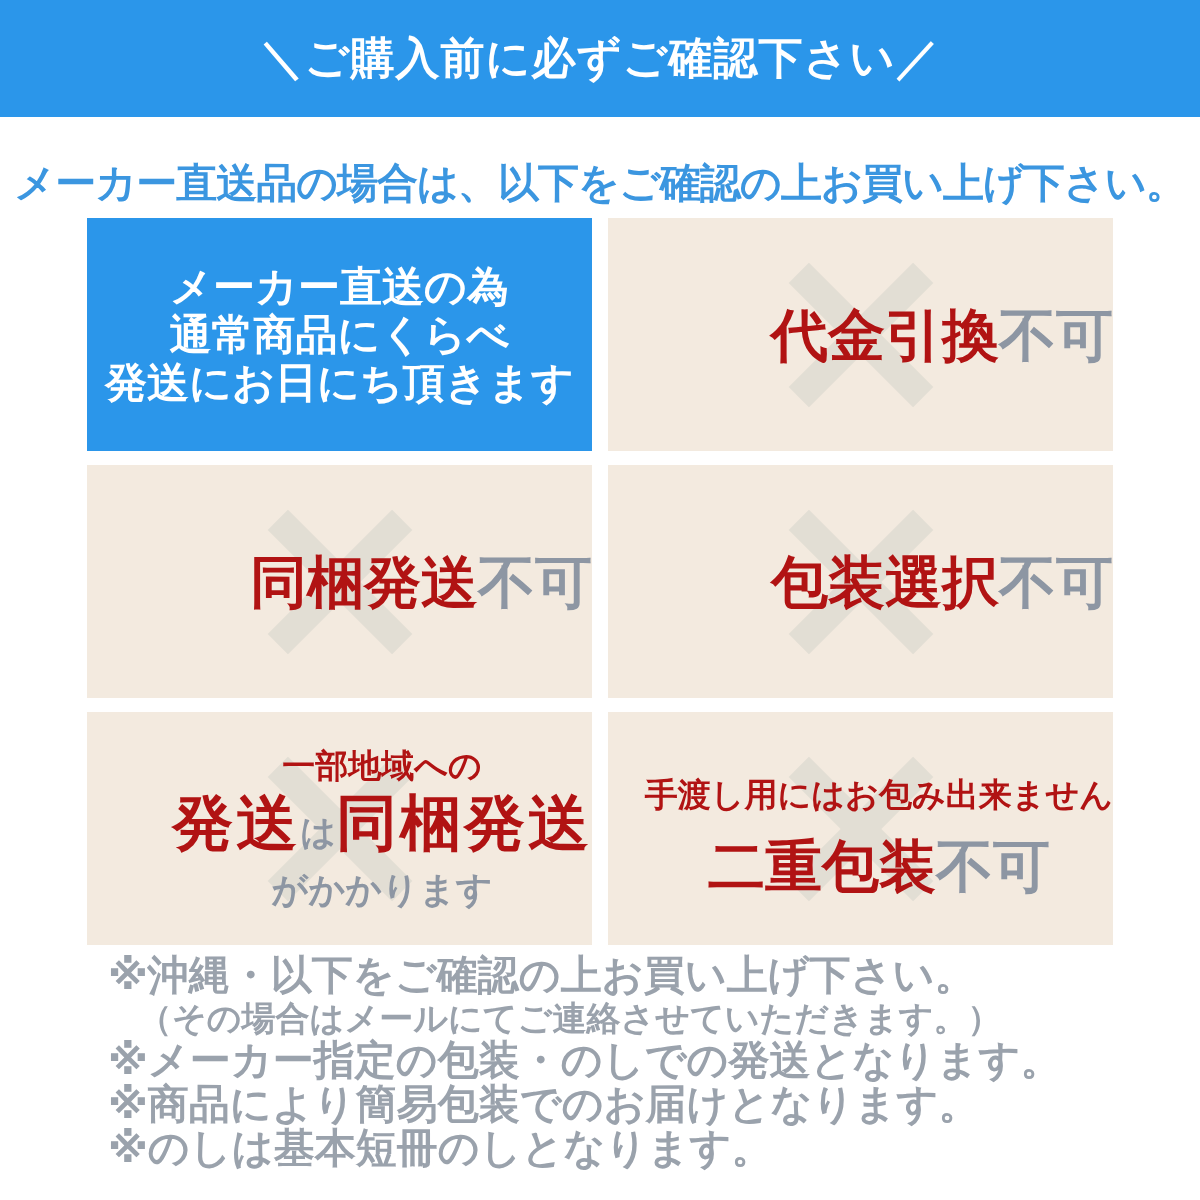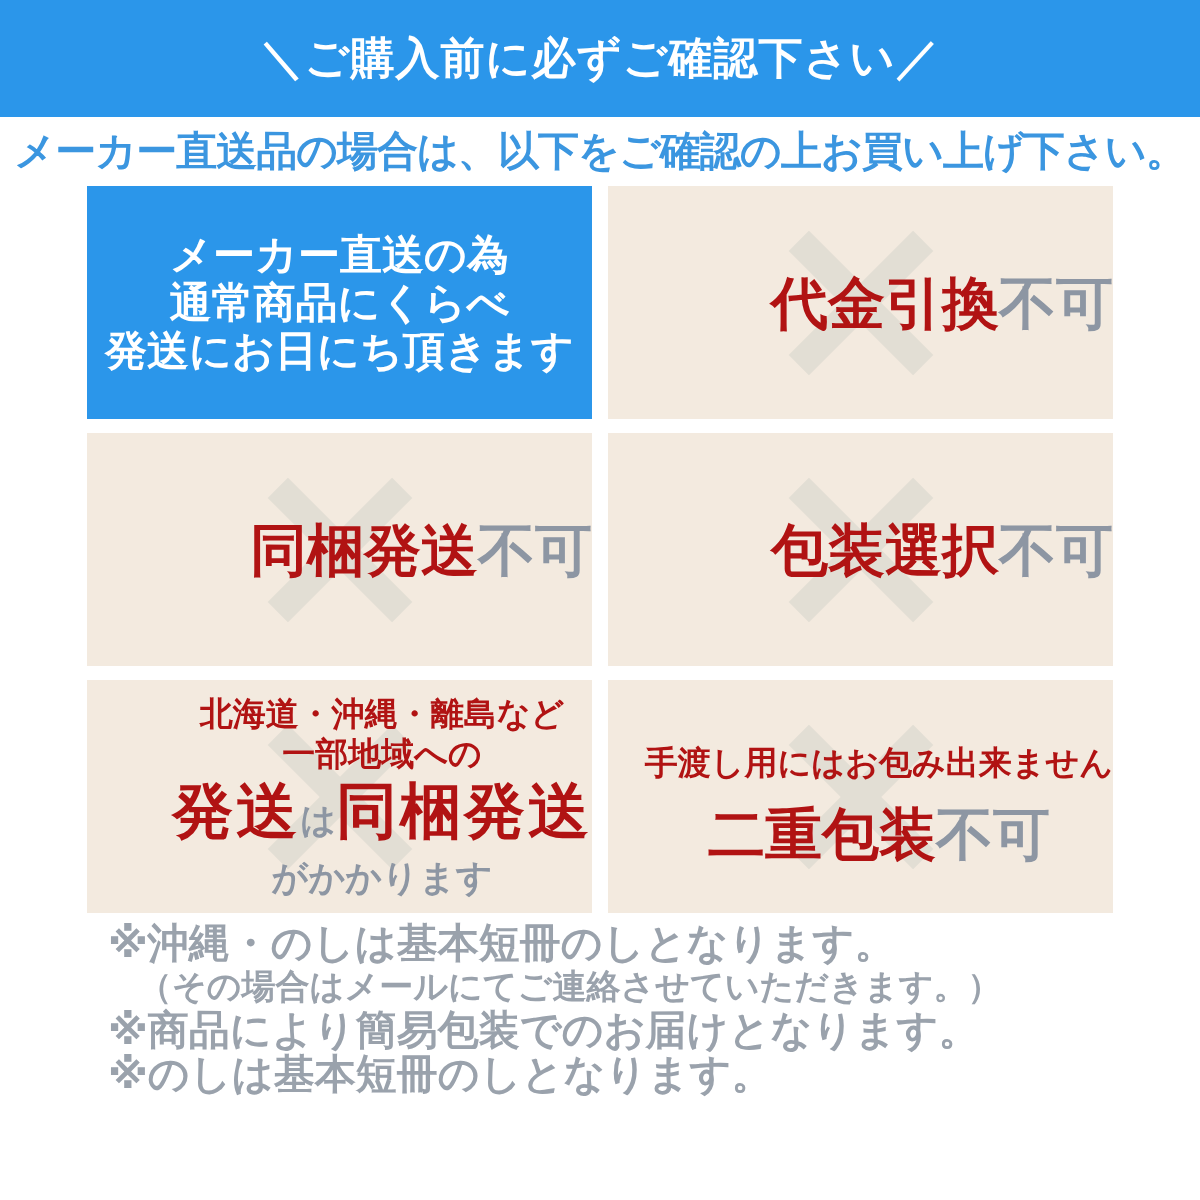--- a/index.html
+++ b/index.html
@@ -10,21 +10,21 @@
     -webkit-font-smoothing:antialiased;
   }
   
   .banner{
     height:117px;background:#2b96ea;
     display:flex;align-items:center;justify-content:center;
   }
   .banner-title{color:#ffffff;font-size:44px;letter-spacing:1px;white-space:nowrap;}
   
   .subtitle-wrap{
-    height:69px;display:flex;align-items:center;justify-content:center;
+    height:69px;display:flex;align-items:center;justify-content:center;margin-top:32px;
   }
   .subtitle{color:#3b96e0;font-size:41px;letter-spacing:-1px;white-space:nowrap;}
   
   .grid{
     width:1026px;margin:0 auto;
     display:grid;grid-template-columns:505px 505px;
     column-gap:16px;row-gap:14px;
   }
   .cell{
     height:233px;position:relative;
@@ -108,38 +108,38 @@
       <div class="main-line"><span class="txt-red">包装選択</span><span class="txt-gray">不可</span></div>
     </div>
   </div>
 
   <div class="cell cell-beige">
     <svg class="xmark" viewBox="0 0 100 100" aria-hidden="true">
       <line x1="13" y1="13" x2="87" y2="87" stroke="#e2ded4" stroke-width="17"></line>
       <line x1="87" y1="13" x2="13" y2="87" stroke="#e2ded4" stroke-width="17"></line>
     </svg>
     <div class="cell-content">
-      <div class="sub-line-sm">北海道・沖縄・離島など</div>
       <div class="sub-line-sm">一部地域への</div>
       <div class="fee-big"><span class="txt-red">発送</span><span class="fee-particle txt-gray">は</span><span class="txt-red">同梱発送</span></div>
       <div class="fee-tail">がかかります</div>
     </div>
   </div>
 
   <div class="cell cell-beige">
     <svg class="xmark" viewBox="0 0 100 100" aria-hidden="true">
       <line x1="13" y1="13" x2="87" y2="87" stroke="#e2ded4" stroke-width="17"></line>
       <line x1="87" y1="13" x2="13" y2="87" stroke="#e2ded4" stroke-width="17"></line>
     </svg>
     <div class="cell-content dw-stack">
       <div class="sub-line-sm dw-note">手渡し用にはお包み出来ません</div>
       <div class="main-line"><span class="txt-red">二重包装</span><span class="txt-gray">不可</span></div>
     </div>
   </div>
 
 </div>
 
 <div class="notes">
-  <div class="note">※沖縄・のしは基本短冊のしとなります。</div>
+  <div class="note">※沖縄・以下をご確認の上お買い上げ下さい。</div>
   <div class="note-paren">（その場合はメールにてご連絡させていただきます。）</div>
+  <div class="note note-n3">※メーカー指定の包装・のしでの発送となります。</div>
   <div class="note note-n4">※商品により簡易包装でのお届けとなります。</div>
   <div class="note note-n5">※のしは基本短冊のしとなります。</div>
 </div>
 
 </body></html>

